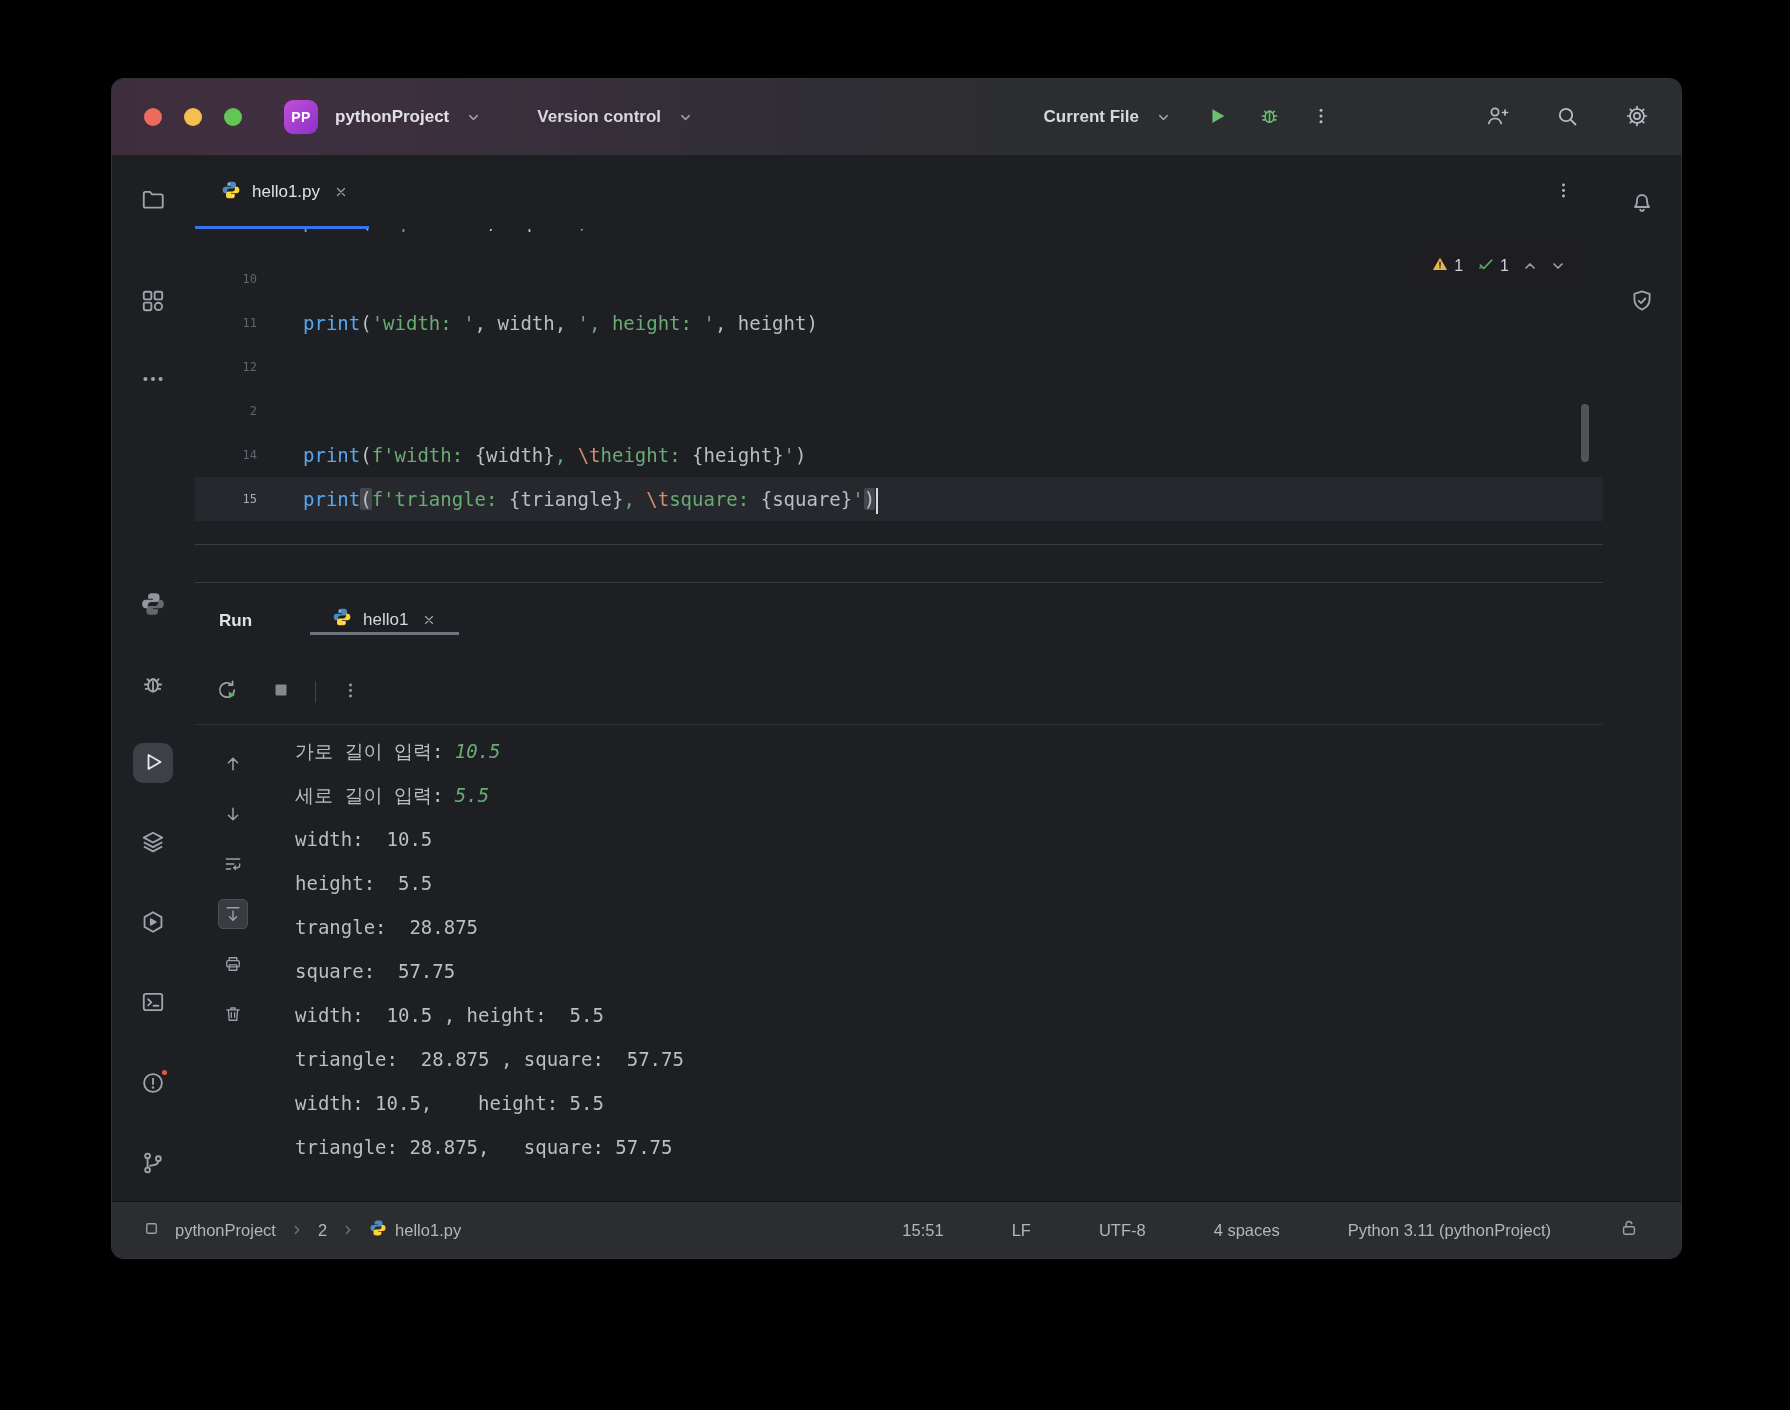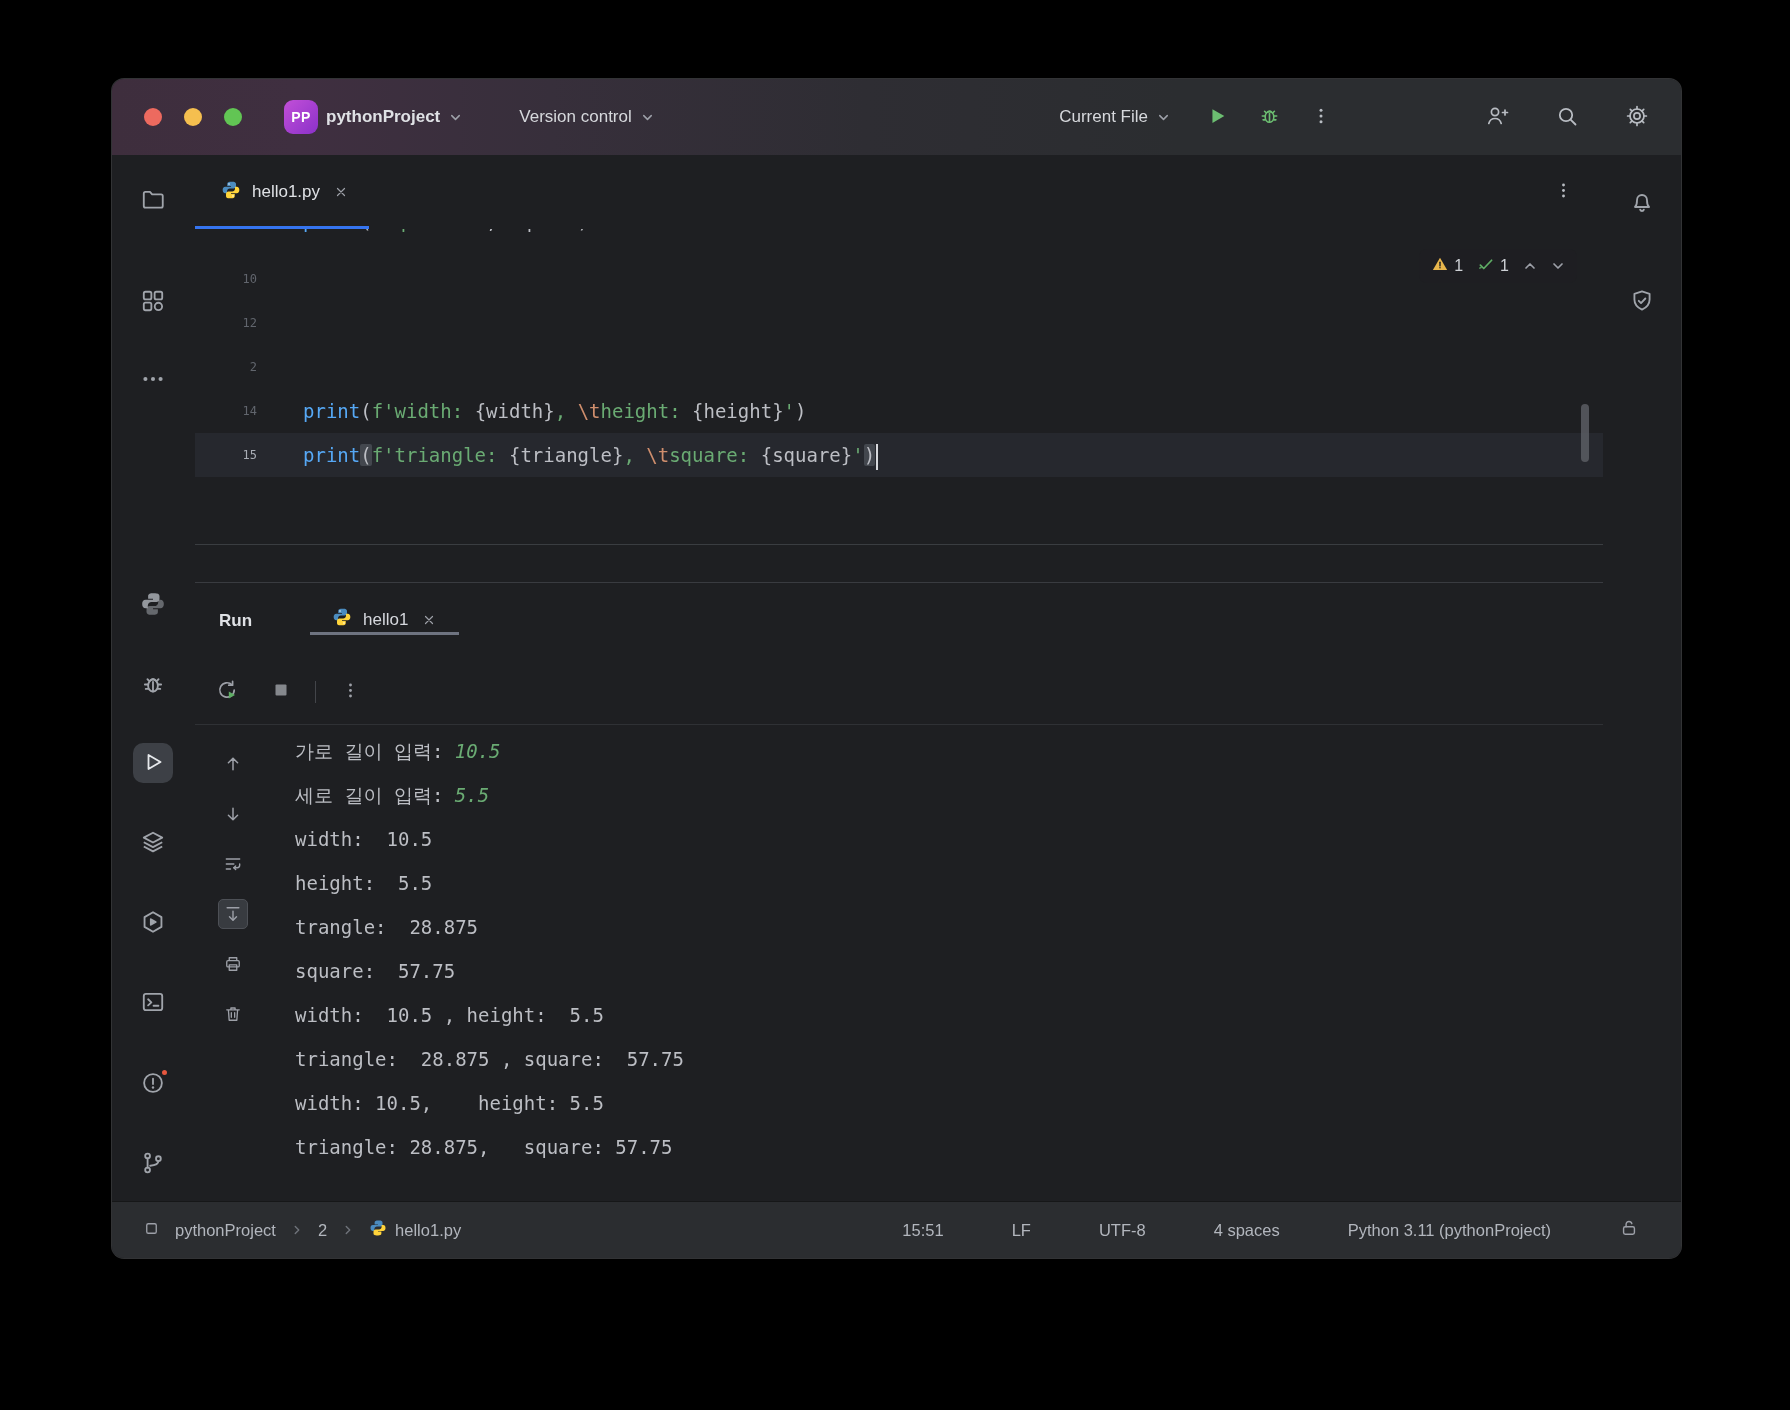--- a/index.html
+++ b/index.html
@@ -10,26 +10,26 @@
   .window{position:absolute;left:111px;top:78px;width:1571px;height:1181px;background:#1e1f22;
     border-radius:13px;overflow:hidden;border:1px solid rgba(255,255,255,.09);
     box-shadow:0 30px 80px rgba(0,0,0,.65);display:flex;flex-direction:column;}
 
   
   .titlebar{flex:0 0 76px;display:flex;align-items:center;padding:0 24px 0 32px;
     background:linear-gradient(90deg,#3e2e3d 0%,#3f2f40 12%,#372f3b 28%,#2e2d33 48%,#2b2d30 68%,#2b2d30 100%);}
   .lights{display:flex;gap:22px;margin-right:32px;}
   .light{width:18px;height:18px;border-radius:50%;border:none;padding:0;}
   .light.red{background:#ed6a5f;} .light.yellow{background:#f5bf4f;} .light.green{background:#62c554;}
-  .tb-btn{display:flex;align-items:center;gap:8px;background:none;border:none;color:#dfe1e5;
+  .tb-btn{display:flex;align-items:center;gap:17px;background:none;border:none;color:#dfe1e5;
     font-size:17px;padding:8px 10px;border-radius:8px;}
   .proj-badge{width:34px;height:34px;border-radius:9px;background:linear-gradient(135deg,#c24fd8,#8b31c9);
     color:#fff;font-weight:700;font-size:14px;display:flex;align-items:center;justify-content:center;letter-spacing:.5px;}
   .proj-name{font-weight:600;}
-  .dim{color:#d6d8dc;font-weight:400;}
+  .dim{color:#d6d8dc;font-weight:700;}
   .chev{display:flex;color:#9da0a8;}
   .tb-icon-btn{background:none;border:none;display:flex;align-items:center;justify-content:center;
     width:40px;height:40px;border-radius:8px;color:#b8bcc2;padding:0;}
   .spacer{flex:1;}
 
   
   .body-row{flex:1;display:flex;min-height:0;}
   .strip{position:relative;flex:0 0 83px;}
   .strip-right{flex:0 0 78px;}
   .strip-btn{position:absolute;left:21px;width:40px;height:40px;border-radius:10px;border:none;
@@ -334,20 +334,24 @@
       <div class="editor">
         <div class="partial-clip">
           <span class="partial-text"><span class="tok-fn">print</span><span class="tok-pln">(</span><span class="tok-str">'square: '</span><span class="tok-pln">, </span><span class="tok-pln">square</span><span class="tok-pln">)</span></span>
         </div>
         <div class="code-lines">
             <div class="code-line">
               <span class="line-num">10</span>
               <span class="line-code"></span>
             </div>
             <div class="code-line">
+              <span class="line-num">11</span>
+              <span class="line-code"><span class="tok-fn">print</span><span class="tok-pln">(</span><span class="tok-str">'width: '</span><span class="tok-pln">, </span><span class="tok-pln">width</span><span class="tok-pln">, </span><span class="tok-str">', height: '</span><span class="tok-pln">, </span><span class="tok-pln">height</span><span class="tok-pln">)</span></span>
+            </div>
+            <div class="code-line">
               <span class="line-num">12</span>
             </div>
             <div class="code-line">
               <span class="line-num">2</span>
               <span class="line-code"></span>
             </div>
             <div class="code-line">
               <span class="line-num">14</span>
               <span class="line-code"><span class="tok-fn">print</span><span class="tok-pln">(</span><span class="tok-str">f</span><span class="tok-str">'width: </span><span class="tok-pln">{</span><span class="tok-pln">width</span><span class="tok-pln">}</span><span class="tok-str">, </span><span class="tok-esc">\t</span><span class="tok-str">height: </span><span class="tok-pln">{</span><span class="tok-pln">height</span><span class="tok-pln">}</span><span class="tok-str">'</span><span class="tok-pln">)</span></span>
             </div>

